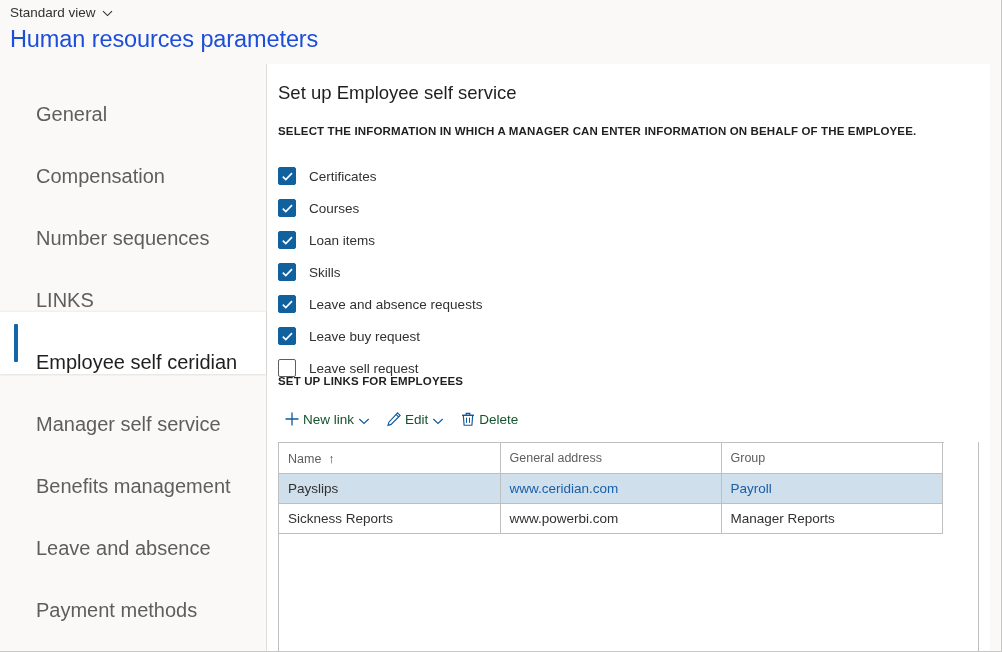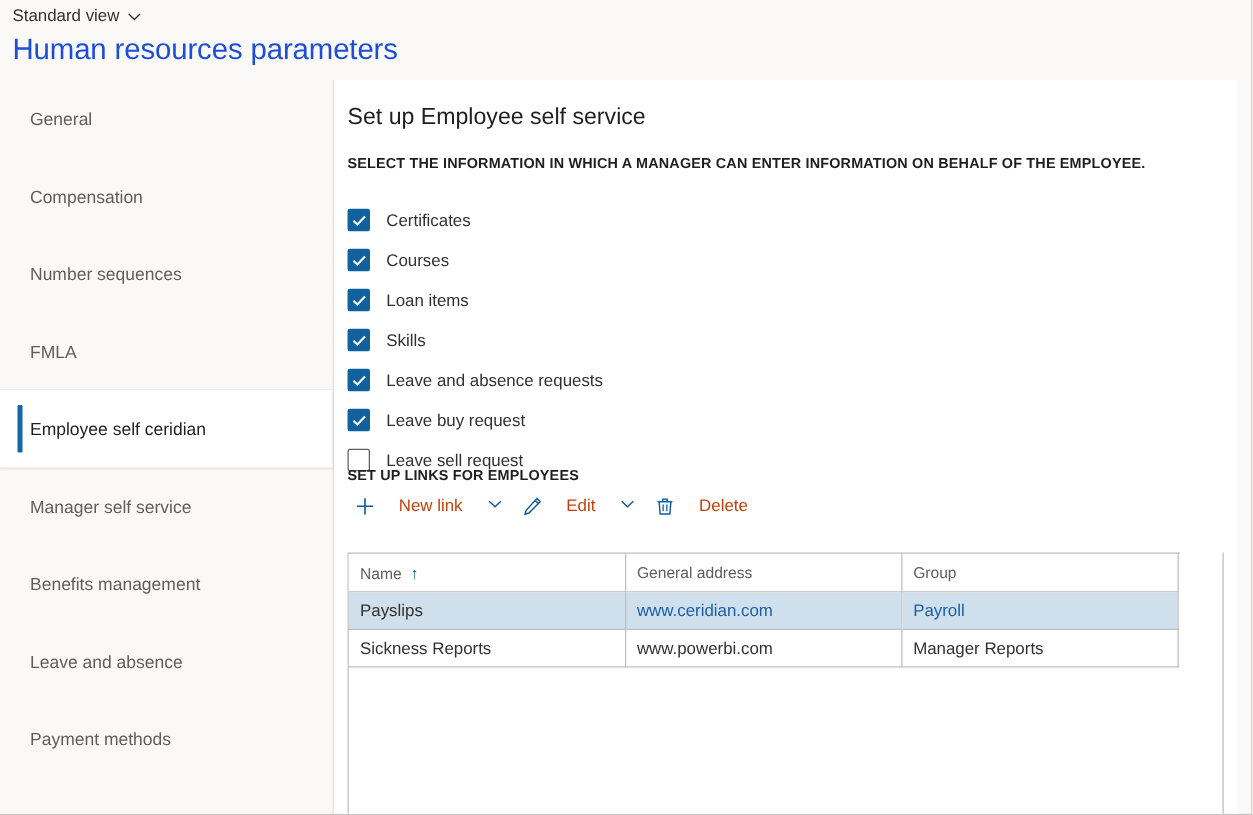--- a/index.html
+++ b/index.html
@@ -51,23 +51,23 @@
   .sidebar {
     position: absolute;
     left: 0; top: 64px;
     width: 266px; height: 588px;
     background: #faf9f8;
     padding-top: 0;
   }
   .nav-item {
     position: relative;
     height: 62px;
-    display: flex; align-items: center;
-    padding-left: 24px;
-    font-size: 14px;
+    display: flex; align-items: flex-end;
+    padding-left: 36px;
+    font-size: 20px;
     color: #605e5c;
     cursor: pointer;
     background: transparent;
   }
   .nav-item.selected {
     background: #ffffff;
     color: #201f1e;
     box-shadow: 0 1px 2px rgba(0,0,0,0.10), 0 -1px 2px rgba(0,0,0,0.05);
     z-index: 2;
   }
@@ -138,28 +138,28 @@
   }
 
   
   .toolbar {
     position: absolute;
     left: 9px; top: 332px;
     display: flex; align-items: center;
     height: 32px;
   }
   .tb-btn {
-    display: flex; align-items: flex-start;
+    display: flex; align-items: flex-end;
     height: 30px;
     padding: 0 8px;
     font-size: 13.5px;
-    color: #c2410c;
+    color: #14532d;
     cursor: pointer;
     white-space: nowrap;
-    gap: 19px;
+    gap: 3px;
   }
   .tb-btn .tb-ico {
     display: inline-flex; align-items: center; justify-content: center;
     width: 16px; height: 16px;
   }
   .tb-btn .tb-ico svg { display: block; }
   .tb-btn .tb-caret {
     display: inline-flex; align-items: center;
     width: 12px; height: 12px;
     margin-left: 1px;
@@ -254,21 +254,21 @@
       <div class="nav-item">
         <span class="label">General</span>
       </div>
       <div class="nav-item">
         <span class="label">Compensation</span>
       </div>
       <div class="nav-item">
         <span class="label">Number sequences</span>
       </div>
       <div class="nav-item">
-        <span class="label">FMLA</span>
+        <span class="label">LINKS</span>
       </div>
       <div class="nav-item selected">
         <span class="accent"></span>
         <span class="label">Employee self ceridian</span>
       </div>
       <div class="nav-item">
         <span class="label">Manager self service</span>
       </div>
       <div class="nav-item">
         <span class="label">Benefits management</span>

